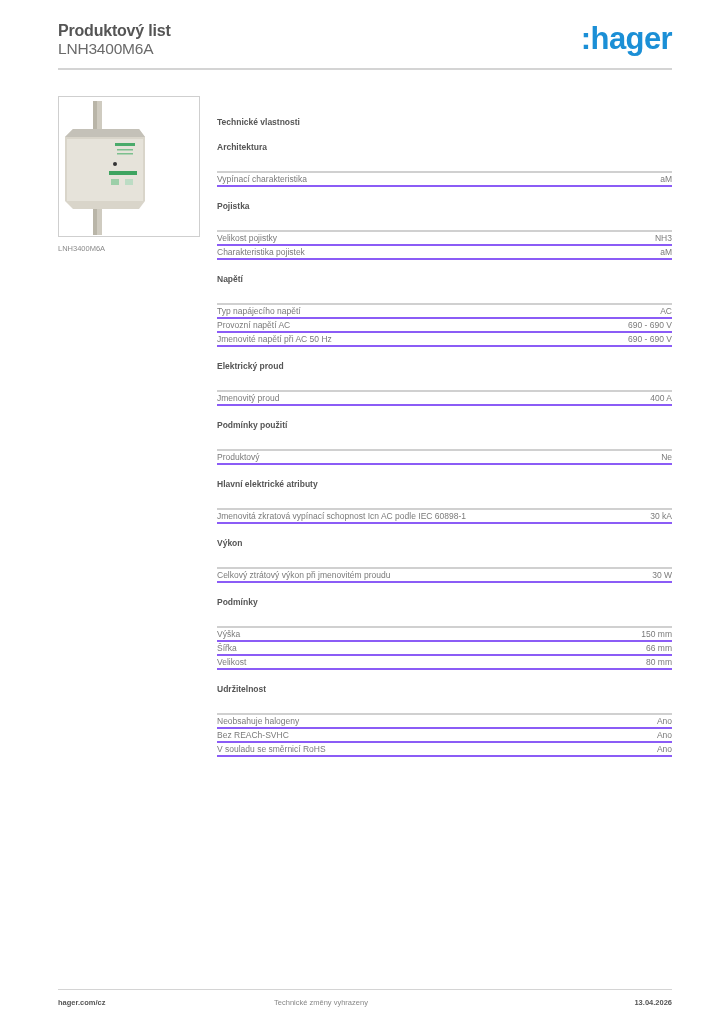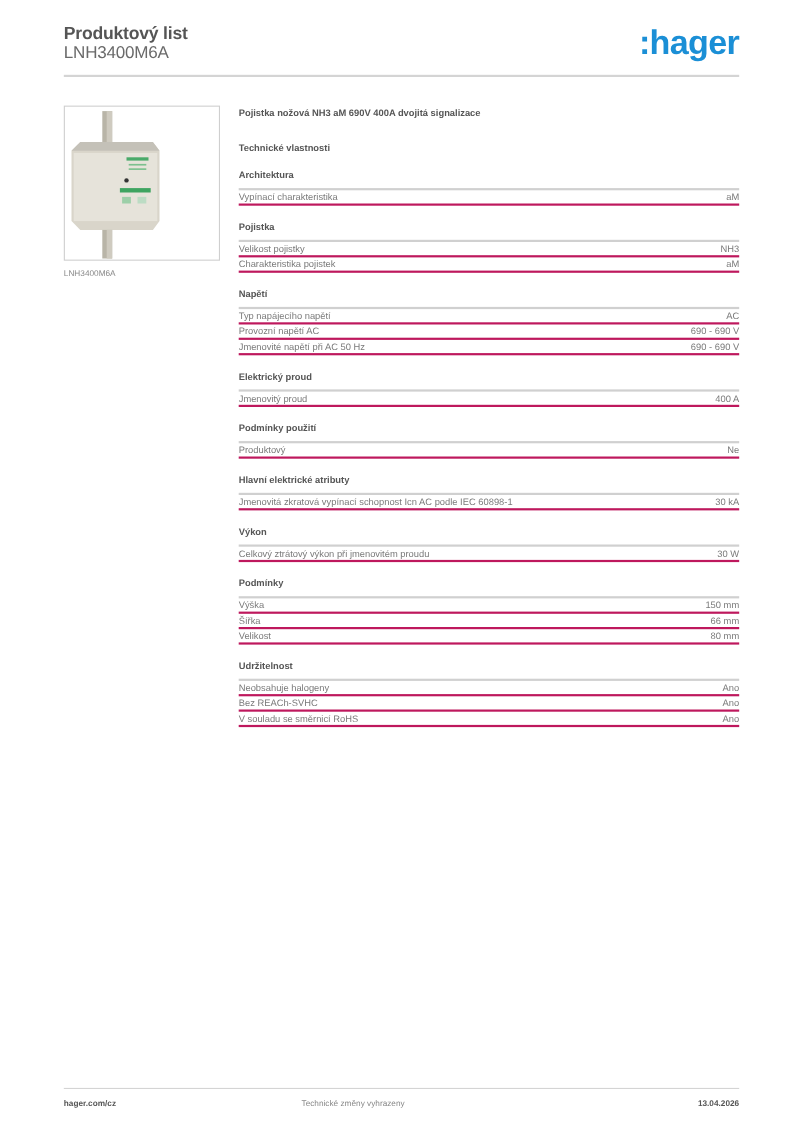--- a/index.html
+++ b/index.html
@@ -20,26 +20,26 @@
       position: absolute; left: 58px; top: 96px; width: 142px; height: 141px;
       border: 1px solid #cfcfcf; background: #fff; box-sizing: border-box;
     }
     .image-caption { position: absolute; left: 58px; top: 244px; font-size: 7.5px; color: #8a8a8a; }
 
     .content { position: absolute; left: 217px; top: 96px; width: 455px; }
     .product-desc { font-size: 8.5px; font-weight: bold; color: #555; height: 12px; line-height: 12px; }
     .tech-heading { font-size: 8.5px; font-weight: bold; color: #555; margin-top: 20px; height: 12px; line-height: 12px; }
     .section { margin-top: 14px; }
     .section-title {
-      font-size: 8.5px; font-weight: bold; color: #555; line-height: 11px; padding-bottom: 6px;
+      font-size: 8.5px; font-weight: bold; color: #555; line-height: 11px; padding-bottom: 18px;
       border-bottom: 2px solid #d0d0d0;
     }
     .row {
       display: flex; justify-content: space-between; font-size: 8.5px; color: #7a7a7a;
-      line-height: 12px; height: 12px; border-bottom: 2px solid #be185d;
+      line-height: 12px; height: 12px; border-bottom: 2px solid #8b5cf6;
     }
     .row .val { text-align: right; }
 
     .footer-rule { position: absolute; left: 58px; top: 989px; width: 614px; height: 1px; background: #d4d4d4; }
     .footer { position: absolute; left: 58px; top: 998px; width: 614px; font-size: 7.5px; }
     .footer-left { position: absolute; left: 0; font-weight: bold; color: #555; }
     .footer-center { position: absolute; left: 0; width: 526px; text-align: center; color: #888; }
     .footer-right { position: absolute; right: 0; font-weight: bold; color: #555; }
   </style>
 </head>
@@ -66,21 +66,20 @@
     <rect x="50" y="74" width="28" height="4" fill="#3ea460"></rect>
     <rect x="52" y="82" width="8" height="6" fill="#9ccfa8"></rect>
     <rect x="66" y="82" width="8" height="6" fill="#bcdcc4"></rect>
     <rect x="34" y="112" width="9" height="26" fill="#b9b5a8"></rect>
     <rect x="38" y="112" width="5" height="26" fill="#cfcbc0"></rect>
   </svg>
 </div>
 <div class="image-caption">LNH3400M6A</div>
 
 <div class="content">
-  <div class="product-desc">Pojistka nožová NH3 aM 690V 400A dvojitá signalizace</div>
   <div class="tech-heading">Technické vlastnosti</div>
 
   <div class="section">
     <div class="section-title">Architektura</div>
     <div class="row">
         <span>Vypínací charakteristika</span>
         <span class="val">aM</span>
       </div>
   </div>
 

